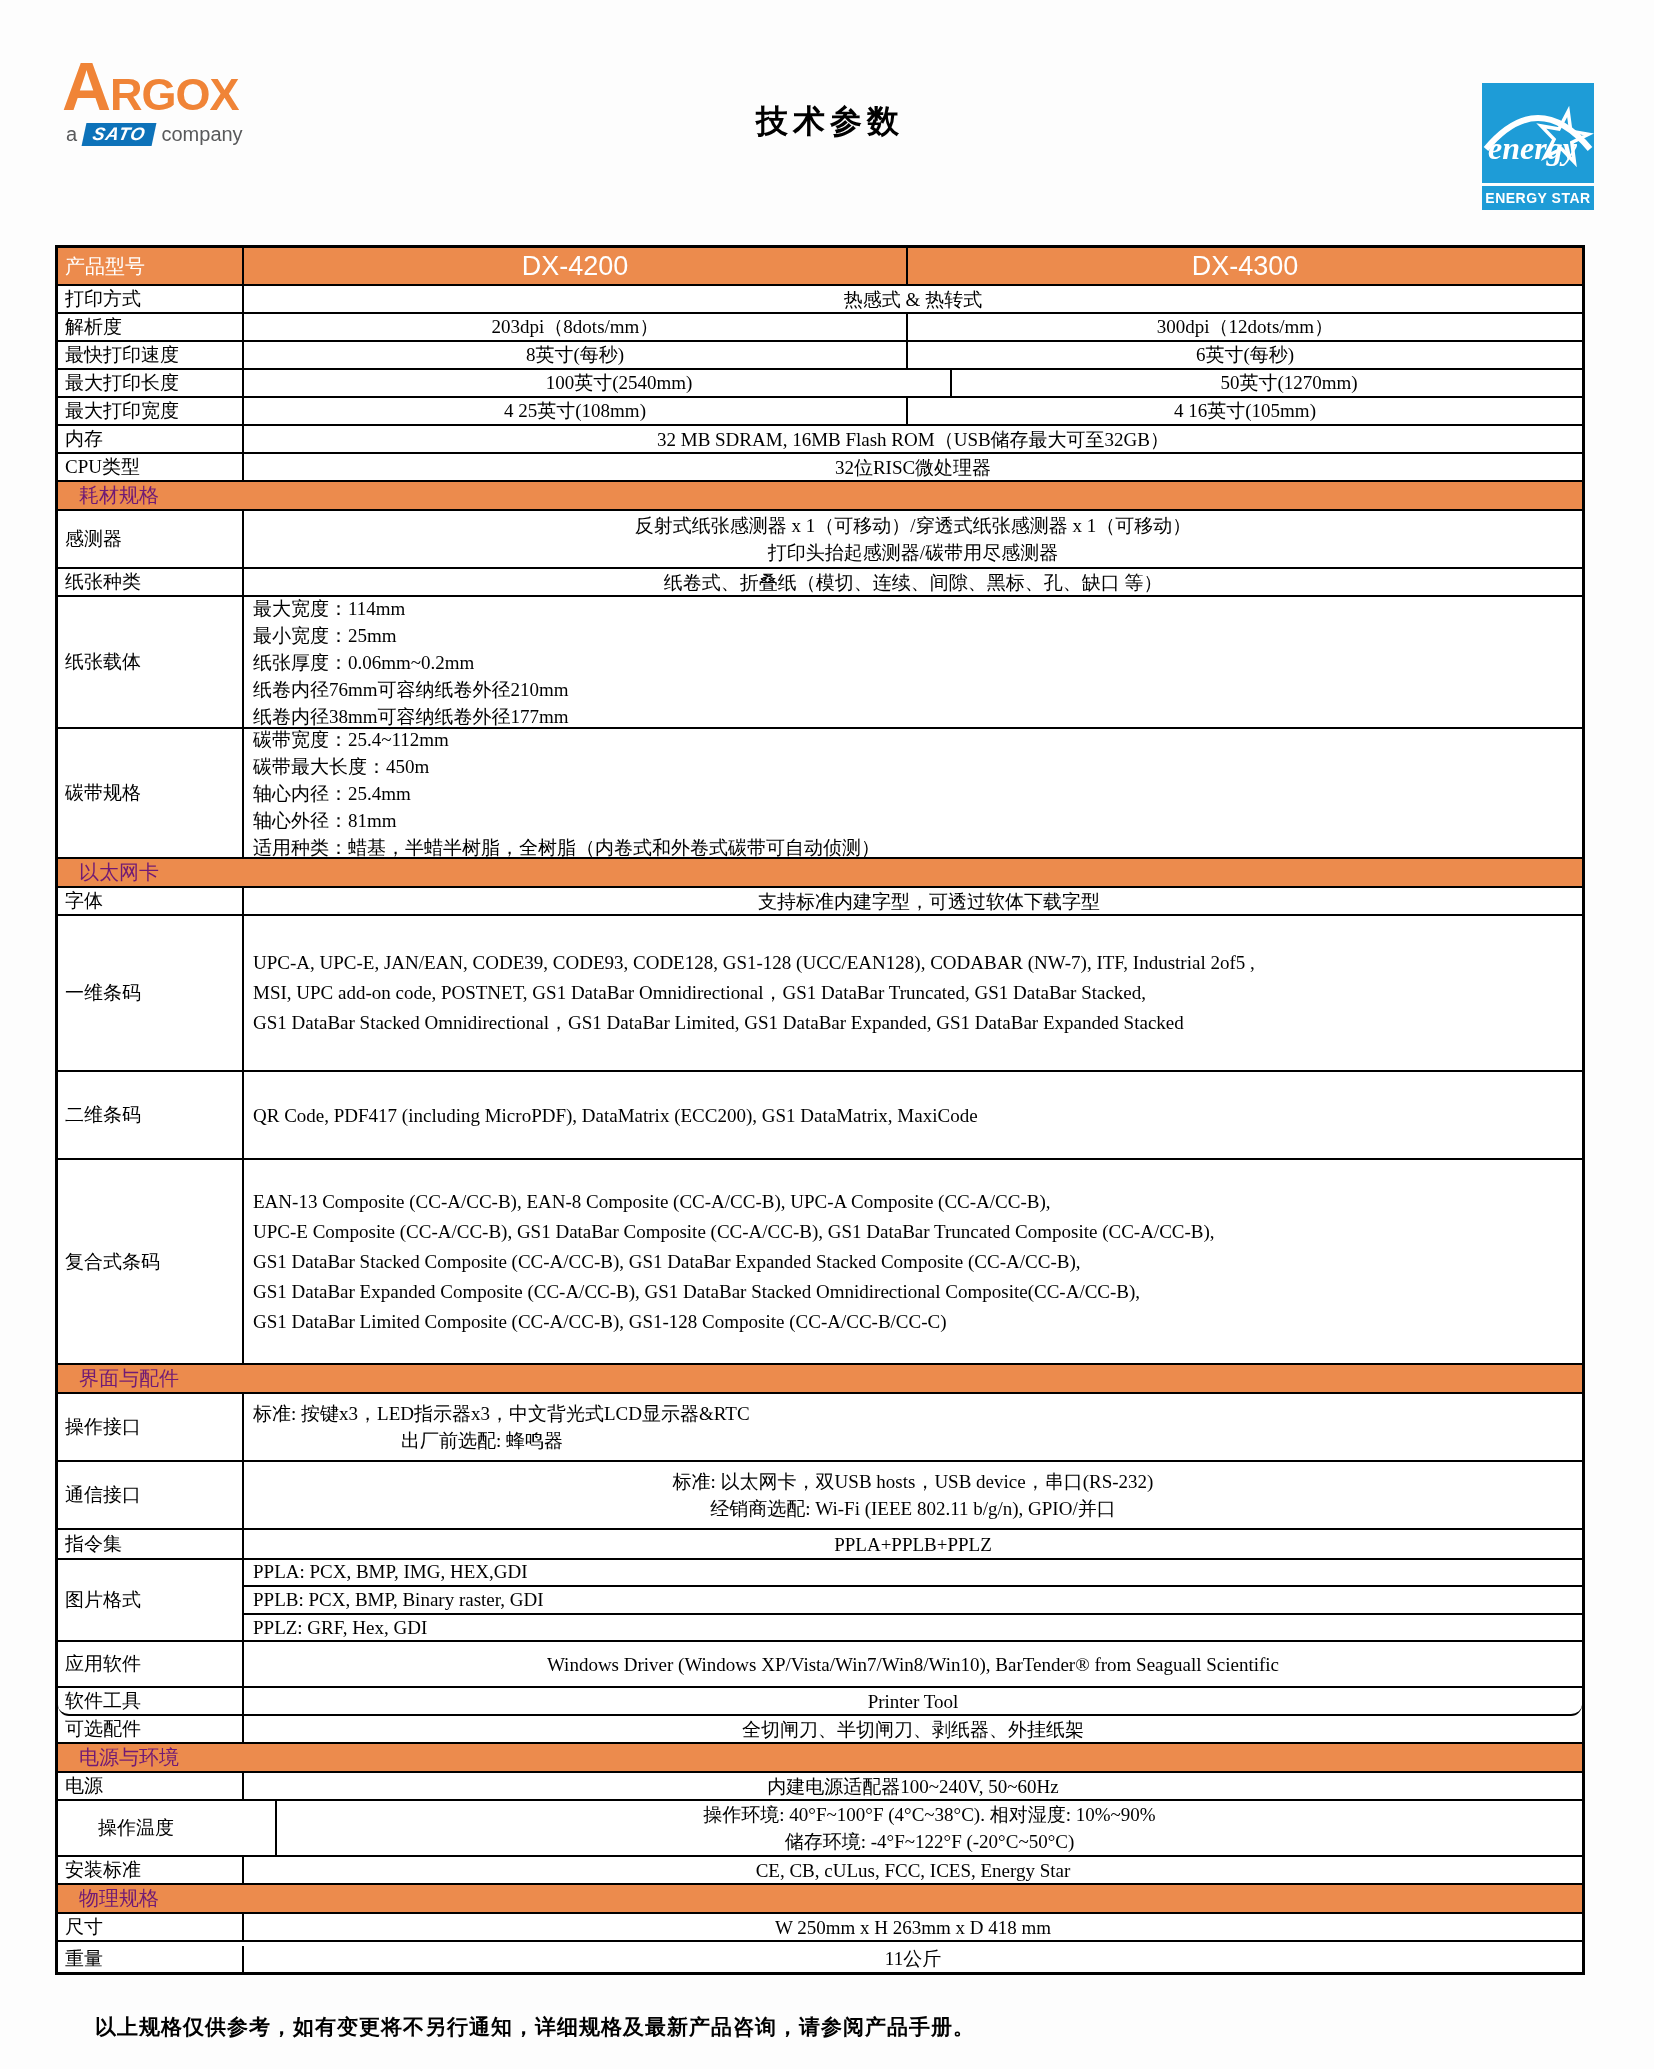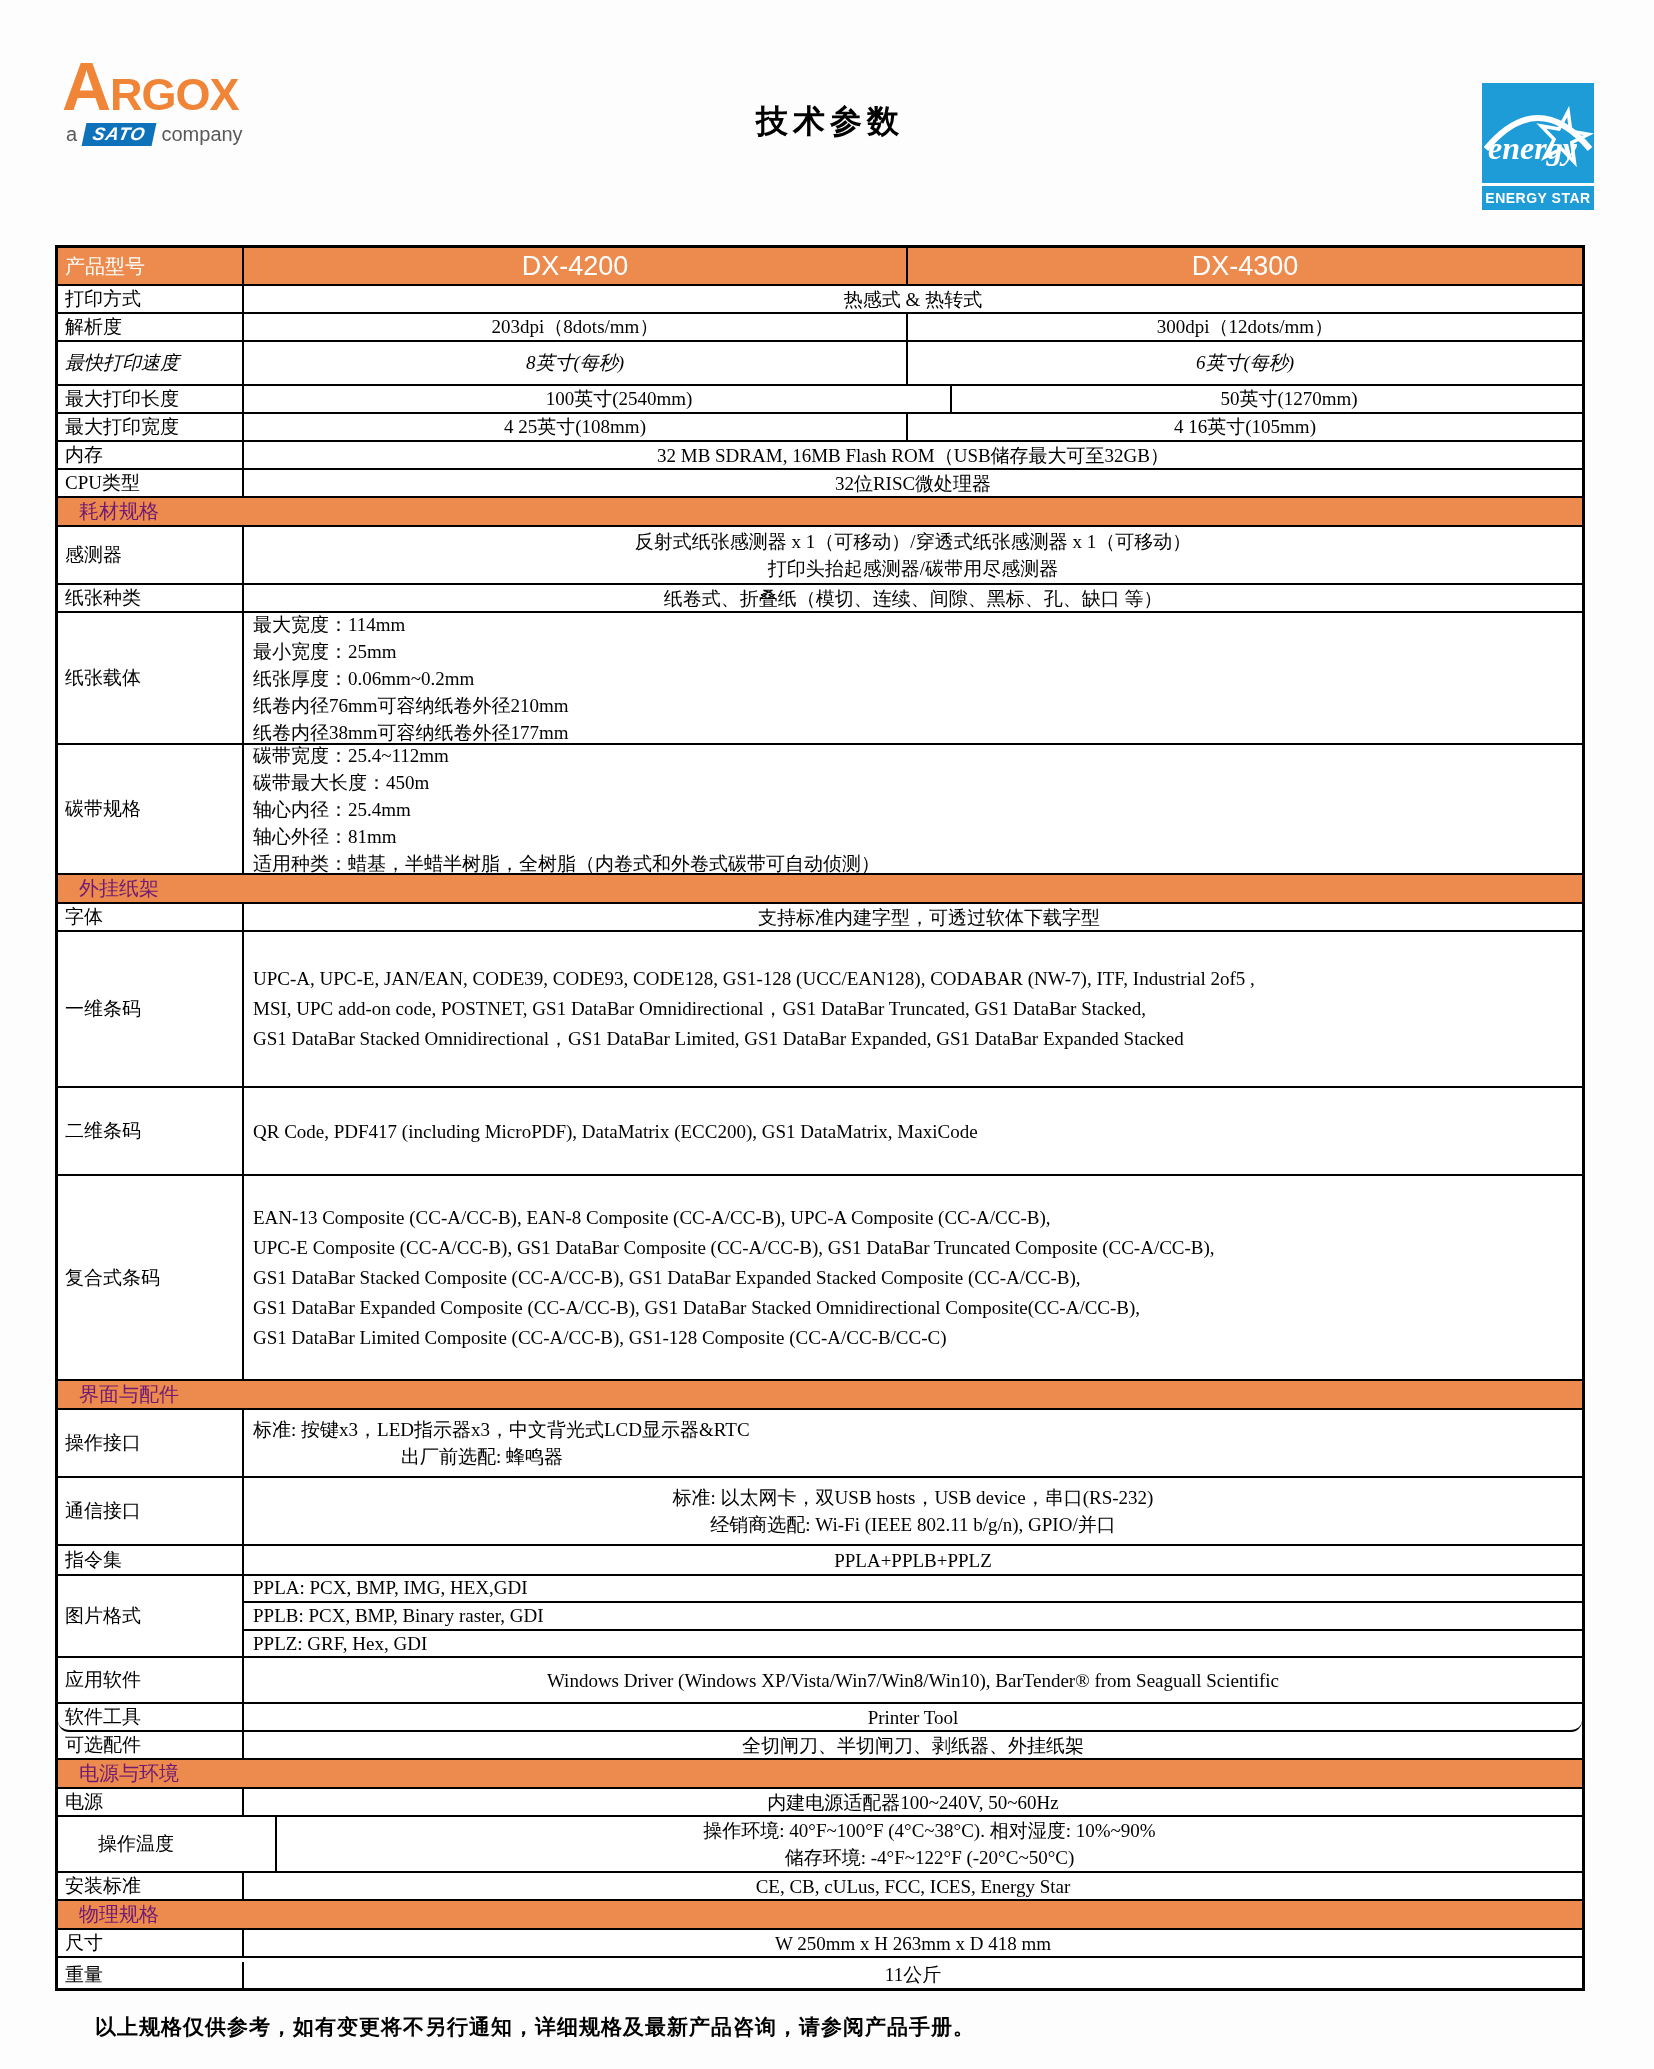--- a/index.html
+++ b/index.html
@@ -95,21 +95,21 @@
       <div class="cell label">打印方式</div>
       <div class="cell span center">
         <div class="line">热感式 &amp; 热转式</div>
       </div>
     </div>
     <div class="t-row" style="height: 28px;">
       <div class="cell label">解析度</div>
       <div class="cell mid center">203dpi（8dots/mm）</div>
       <div class="cell last center">300dpi（12dots/mm）</div>
     </div>
-    <div class="t-row" style="height: 44px; font-style: italic;">
+    <div class="t-row" style="height: 28px;">
       <div class="cell label">最快打印速度</div>
       <div class="cell mid center">8英寸(每秒)</div>
       <div class="cell last center">6英寸(每秒)</div>
     </div>
     <div class="t-row" style="height: 28px; gap: 44px;">
       <div class="cell label">最大打印长度</div>
       <div class="cell mid center">100英寸(2540mm)</div>
       <div class="cell last center">50英寸(1270mm)</div>
     </div>
     <div class="t-row" style="height: 28px;">
@@ -159,21 +159,21 @@
       <div class="cell label">碳带规格</div>
       <div class="cell span left">
         <div class="line">碳带宽度：25.4~112mm</div>
         <div class="line">碳带最大长度：450m</div>
         <div class="line">轴心内径：25.4mm</div>
         <div class="line">轴心外径：81mm</div>
         <div class="line">适用种类：蜡基，半蜡半树脂，全树脂（内卷式和外卷式碳带可自动侦测）</div>
       </div>
     </div>
     <div class="t-row section" style="height: 29px;">
-      <div class="sec-label">外挂纸架</div>
+      <div class="sec-label">以太网卡</div>
     </div>
     <div class="t-row" style="height: 28px; gap: 32px;">
       <div class="cell label">字体</div>
       <div class="cell span center">
         <div class="line">支持标准内建字型，可透过软体下载字型</div>
       </div>
     </div>
     <div class="t-row" style="height: 156px;">
       <div class="cell label">一维条码</div>
       <div class="cell span left roomy">

